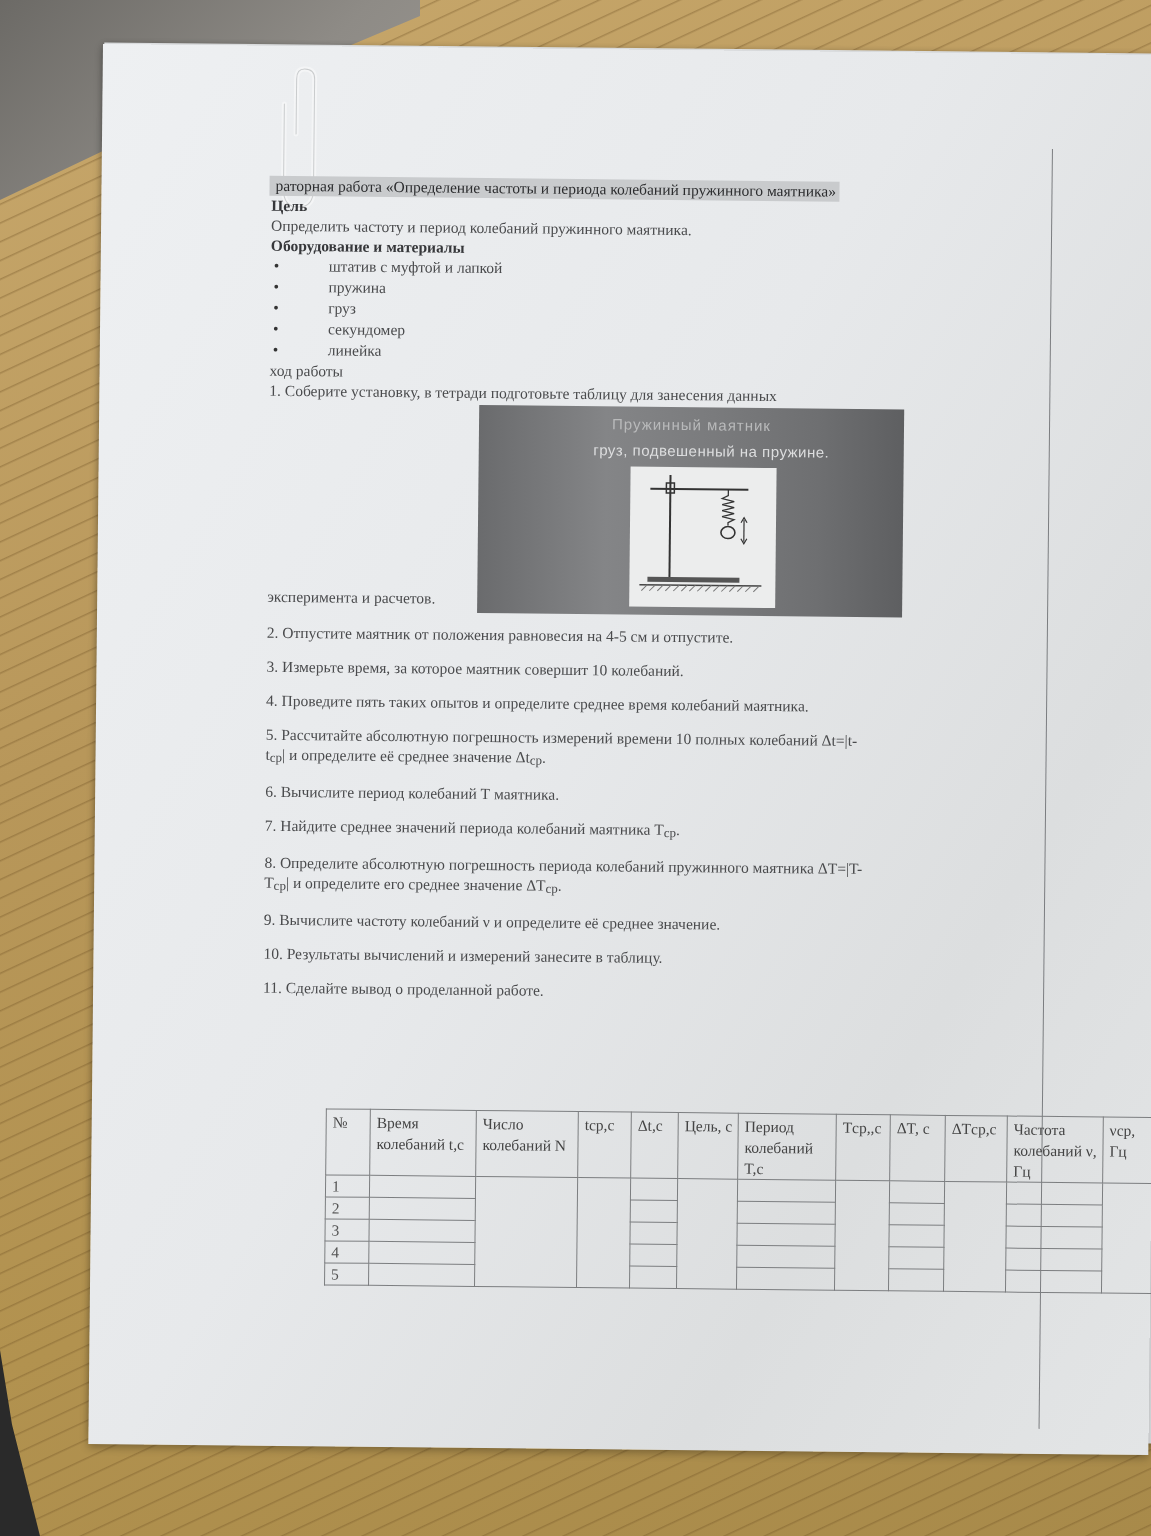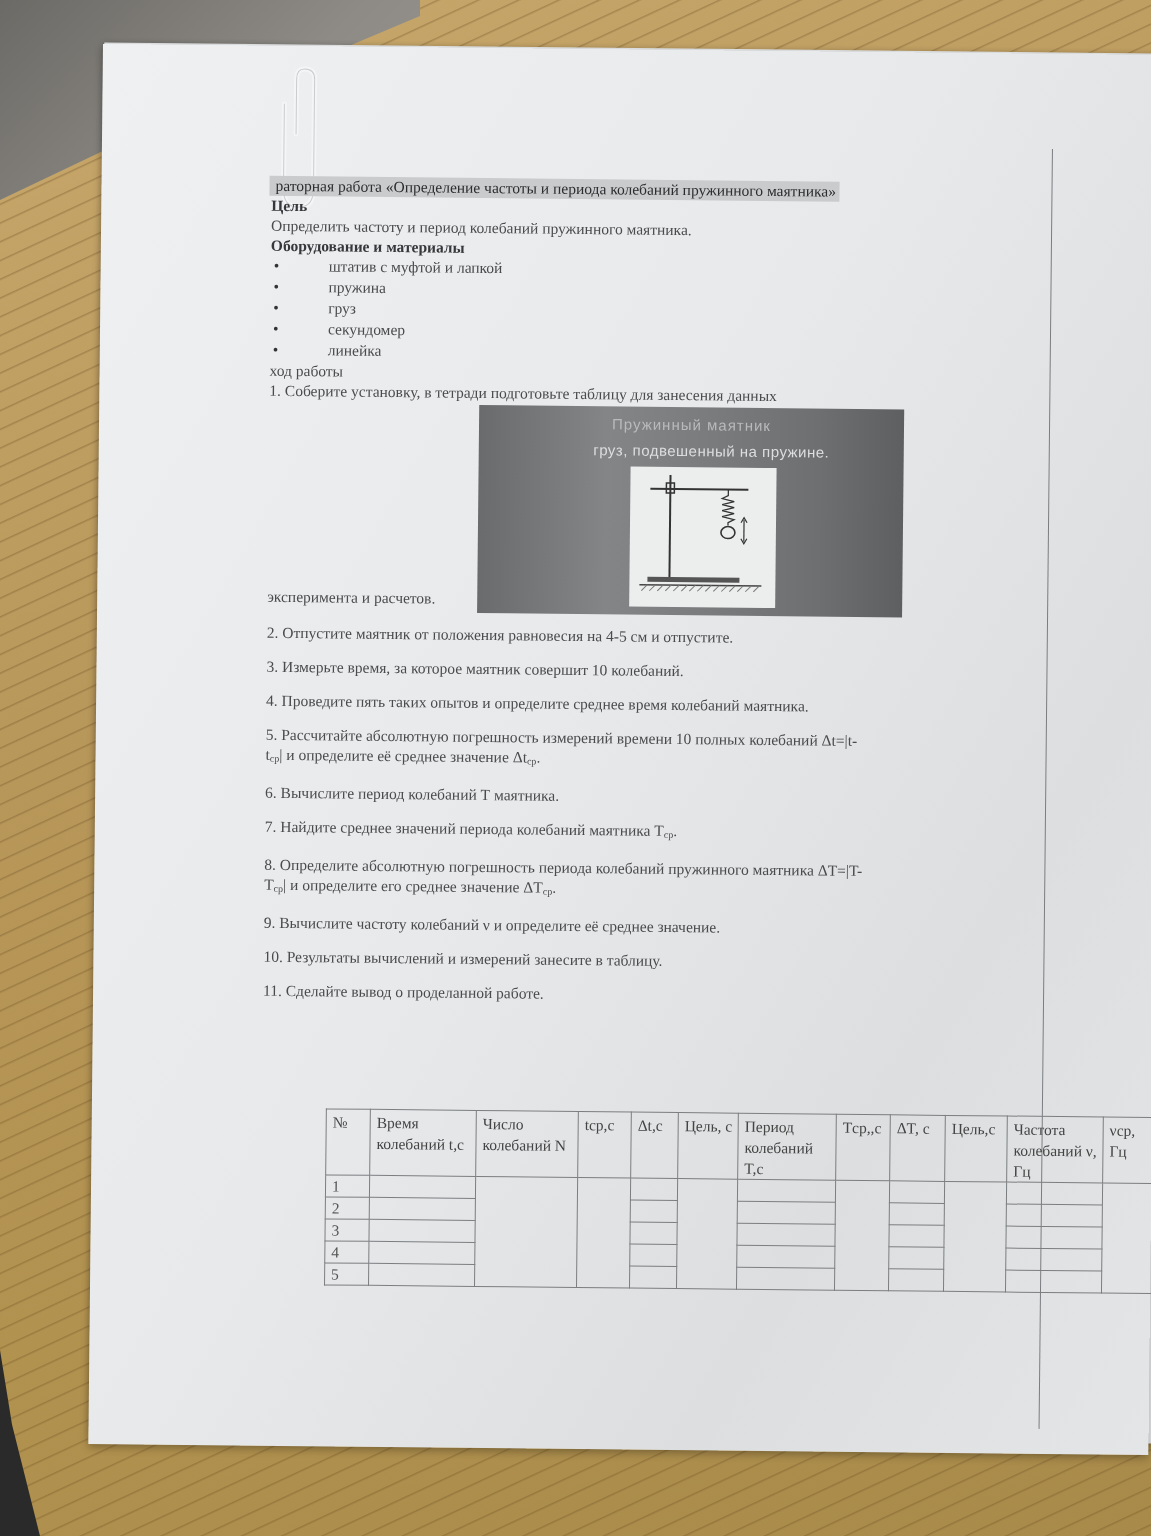--- a/index.html
+++ b/index.html
@@ -84,21 +84,21 @@
     border-collapse: collapse; width: 834px; table-layout: fixed;
     font-size: 15.5px; color: #444;
   }
   table.data th, table.data td { border: 1px solid #7c7e80; }
   table.data th {
     text-align: left; vertical-align: top; font-weight: normal;
     padding: 2px 4px 0 6px; line-height: 21px; height: 64px;
   }
   table.data td { height: 22px; padding: 0 6px; line-height: 20px; }
   .row-num { color: #555; }
-  sub { font-size: 10px; vertical-align: -2px; }
+  sub { font-size: 13px; vertical-align: -2px; }
 </style>
 </head>
 <body>
 
 <div class="desk"></div>
 <div class="dark-corner"></div>
 <div class="dark-left"></div>
 
 <div class="paper-back"></div>
 
@@ -205,21 +205,21 @@
             <tr>
           <th>№</th>
           <th>Время колебаний t,c</th>
           <th>Число колебаний N</th>
           <th>tср,с</th>
           <th>Δt,с</th>
           <th>Цель, с</th>
           <th>Период колебаний T,с</th>
           <th>Tср,,с</th>
           <th>ΔT, с</th>
-          <th>Цель,с</th>
+          <th>ΔTср,с</th>
           <th>Частота колебаний ν, Гц</th>
           <th>νср, Гц</th>
         </tr>
         <tr>
           <td class="row-num">1</td>
           <td></td>
           <td rowspan="5"></td>
           <td rowspan="5"></td>
           <td></td>
           <td rowspan="5"></td>

